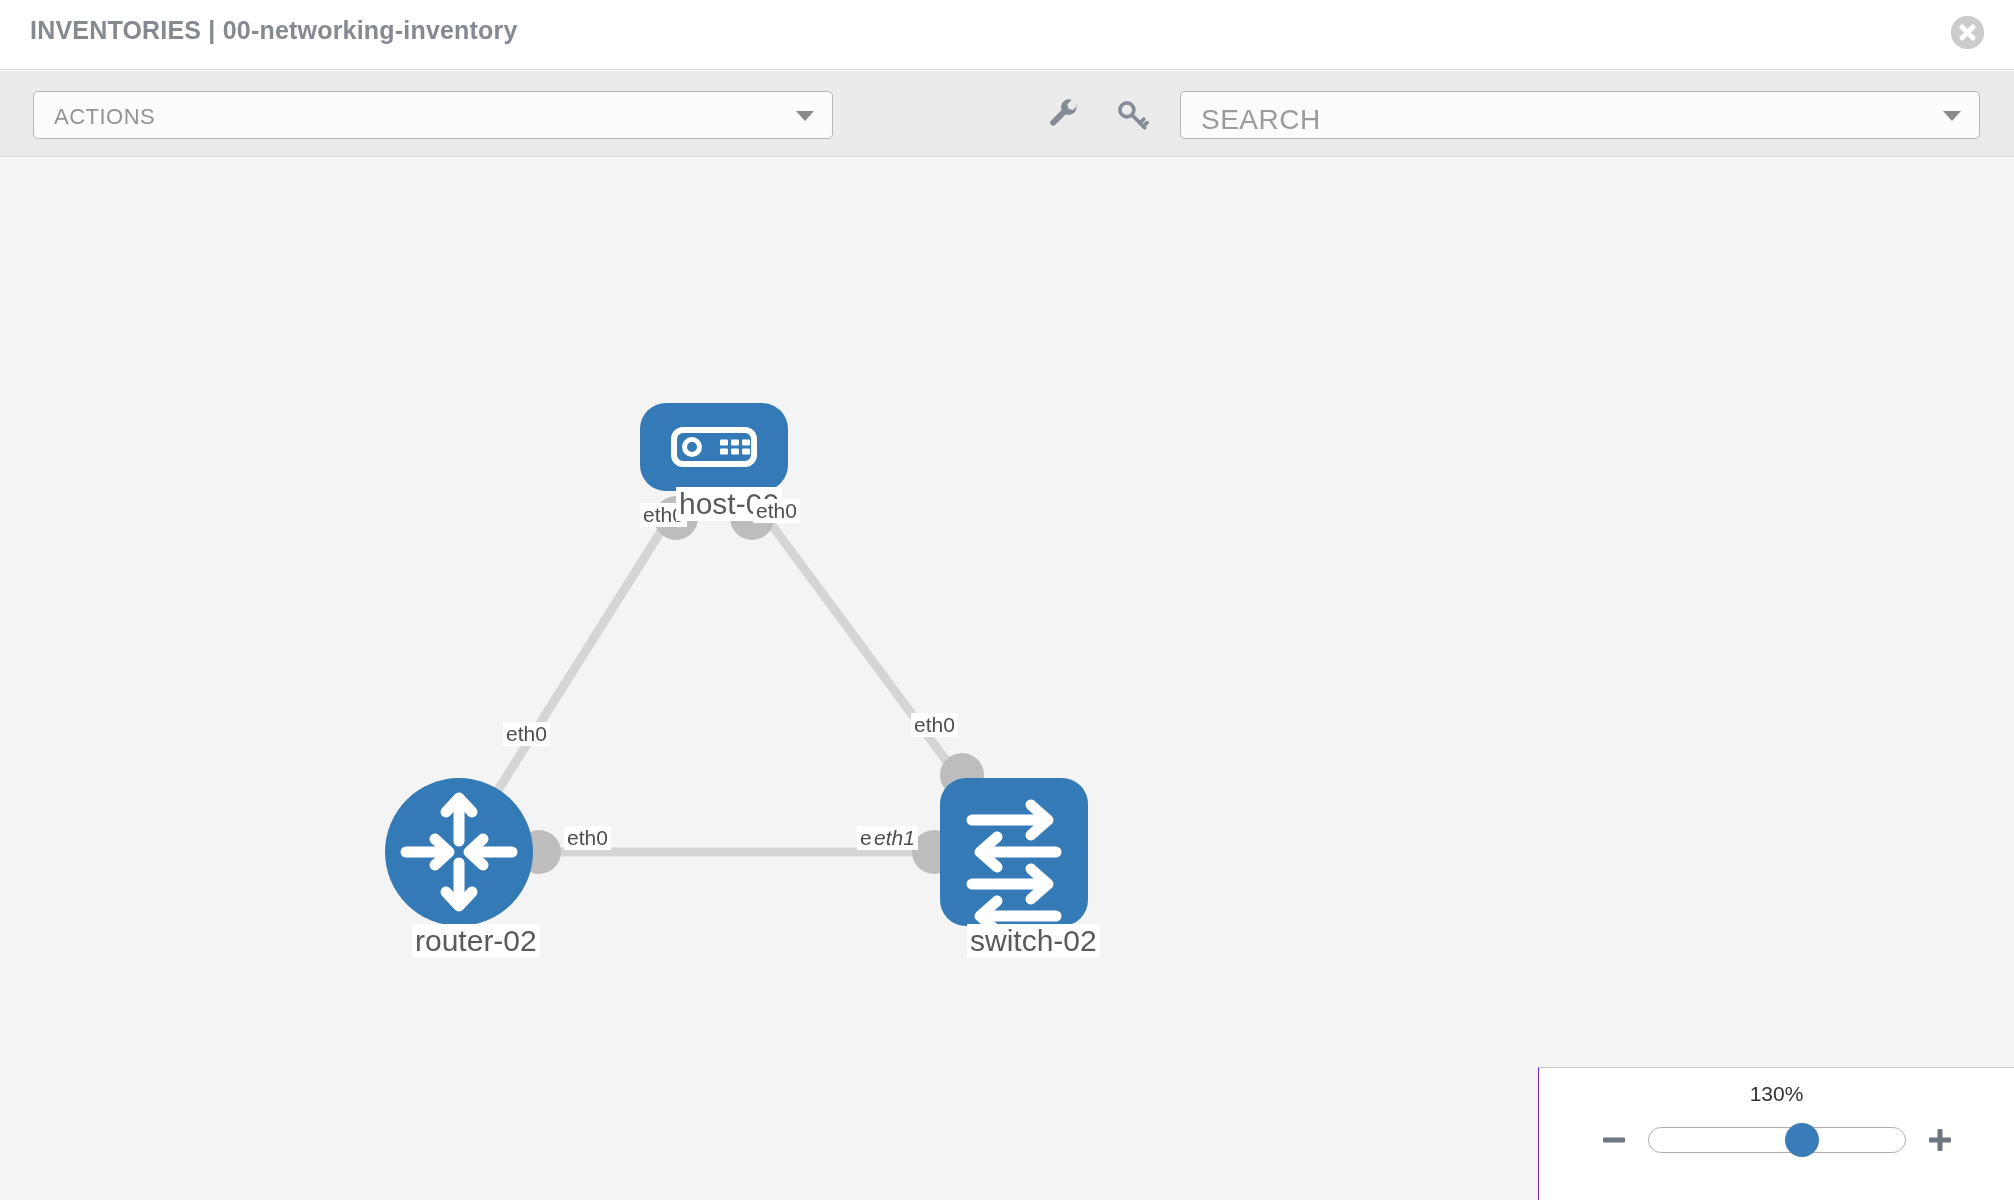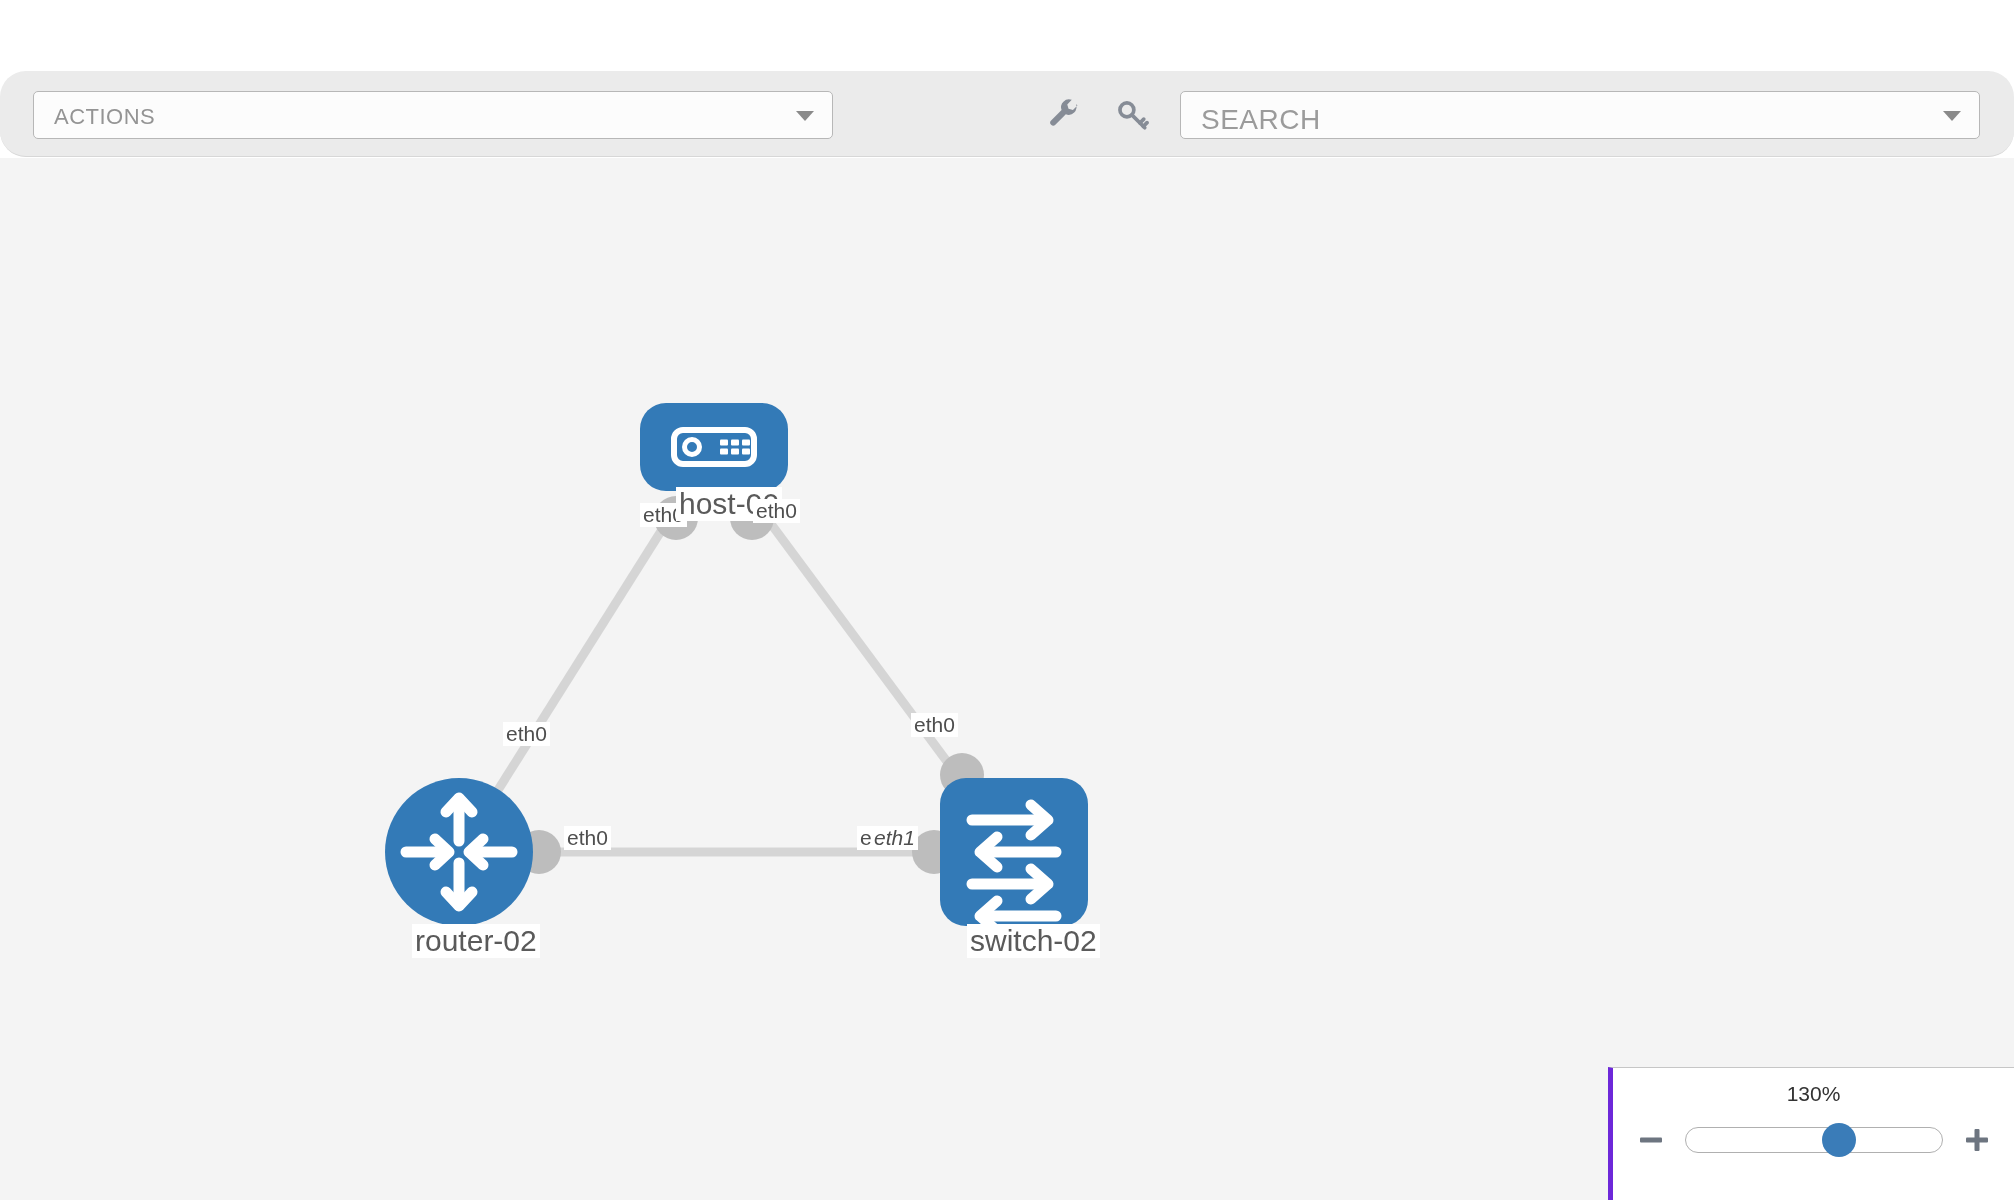--- a/index.html
+++ b/index.html
@@ -27,21 +27,20 @@
     width: 33px; height: 33px; border-radius: 50%;
     background: #cccccc; cursor: pointer;
   }
   .close-btn svg { display: block; }
 
   
   .toolbar {
     position: absolute; left: 0; top: 71px; width: 2014px; height: 86px;
     background: #ebebeb;
     border-bottom: 1px solid #d7d7d7;
-    border-radius: 26px;
   }
   .actions-select {
     position: absolute; left: 33px; top: 20px;
     width: 800px; height: 48px;
     background: #fcfcfc;
     border: 1px solid #b7b7b7; border-radius: 5px;
   }
   .actions-select .label {
     position: absolute; left: 20px; top: 12px;
     font-size: 22px; color: #949494; letter-spacing: 0.5px;
@@ -95,24 +94,24 @@
     color: #4e4e4e;
     font-size: 21px;
     padding: 1px 3px;
     white-space: nowrap;
     line-height: 1.05;
   }
 
   
   .zoom-panel {
     position: absolute; right: 0; bottom: 0;
-    width: 406px; height: 133px;
+    width: 476px; height: 133px;
     background: #ffffff;
     border-top: 1px solid #c6c6c6;
-    border-left: 5px solid #6d28d9;
+    border-left: 1px solid #6d28d9;
   }
   .zoom-value {
     position: absolute; left: 0; right: 0; top: 14px;
     text-align: center; font-size: 21px; color: #333;
   }
   .zoom-row {
     position: absolute; left: 0; right: 0; top: 52px; height: 40px;
     display: flex; align-items: center; justify-content: center;
   }
   .zoom-minus, .zoom-plus {
@@ -139,20 +138,29 @@
     width: 34px; height: 34px; margin-top: -17px; margin-left: -17px;
     background: #3a7cb8; border-radius: 50%;
     cursor: grab;
   }
 </style>
 </head>
 <body>
 
 <div id="app">
 
+  <div class="header">
+    <div class="header-title">INVENTORIES | 00-networking-inventory</div>
+    <div class="close-btn">
+      <svg width="33" height="33" viewBox="0 0 33 33" aria-hidden="true">
+        <circle cx="16.5" cy="16.5" r="16.5" fill="#cccccc"></circle>
+        <path d="M11 11 L22 22 M22 11 L11 22" stroke="#ffffff" stroke-width="5" stroke-linecap="round"></path>
+      </svg>
+    </div>
+  </div>
 
   <div class="toolbar">
 
     <div class="actions-select">
       <span class="label">ACTIONS</span>
       <span class="caret"></span>
     </div>
 
     <div class="tool-icon wrench">
       <svg width="34" height="34" viewBox="0 0 24 24" aria-hidden="true">

